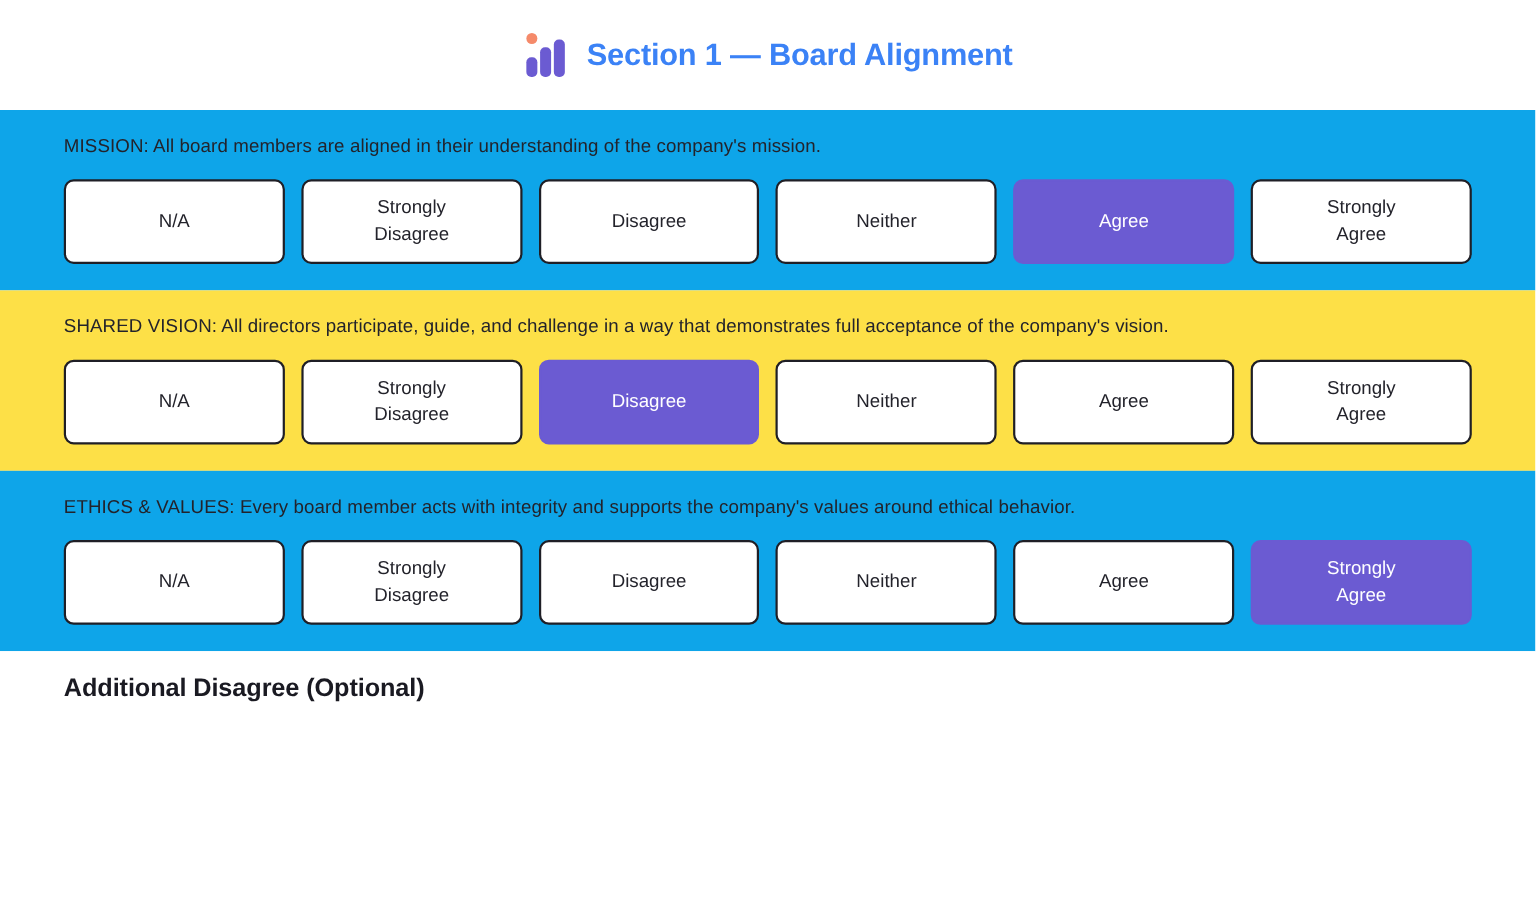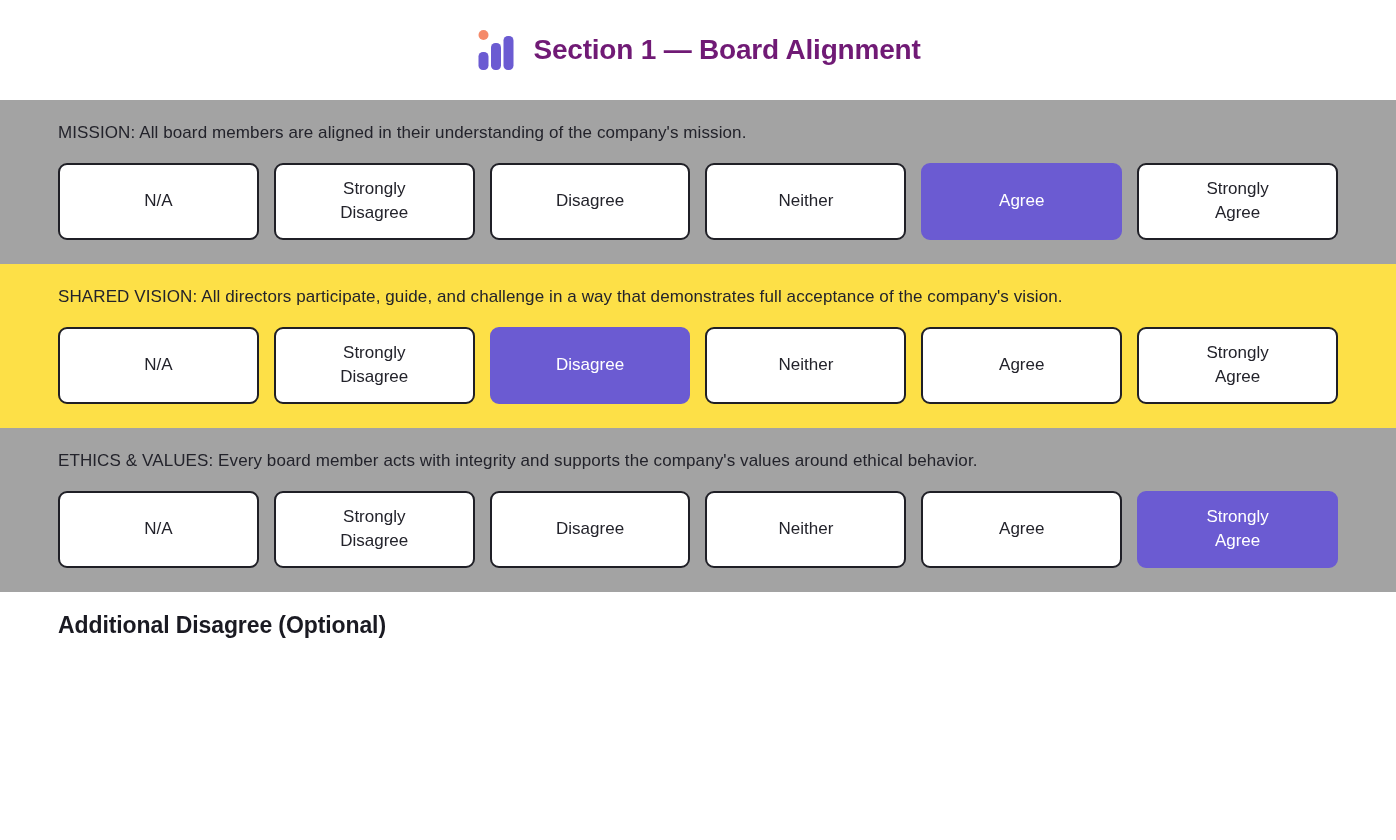--- a/index.html
+++ b/index.html
@@ -38,32 +38,32 @@
   .logo {
     position: relative;
     width: 42px;
     height: 44px;
     display: block;
     flex: none;
   }
   .header-title {
     font-size: 28px;
     font-weight: 700;
-    color: #701a75;
+    color: #3b82f6;
     letter-spacing: -0.2px;
     white-space: nowrap;
     line-height: 1;
   }
 
   
   .band {
     padding: 22px 58px 24px 58px;
     box-sizing: border-box;
   }
-  .band.shaded { background: #a3a3a3; }
+  .band.shaded { background: #0ea5e9; }
   .band.plain  { background: #fde047; }
 
   .question-text {
     font-size: 17px;
     color: #23232B;
     line-height: 1.35;
     margin: 0 0 18px 0;
     letter-spacing: 0.1px;
   }
 

